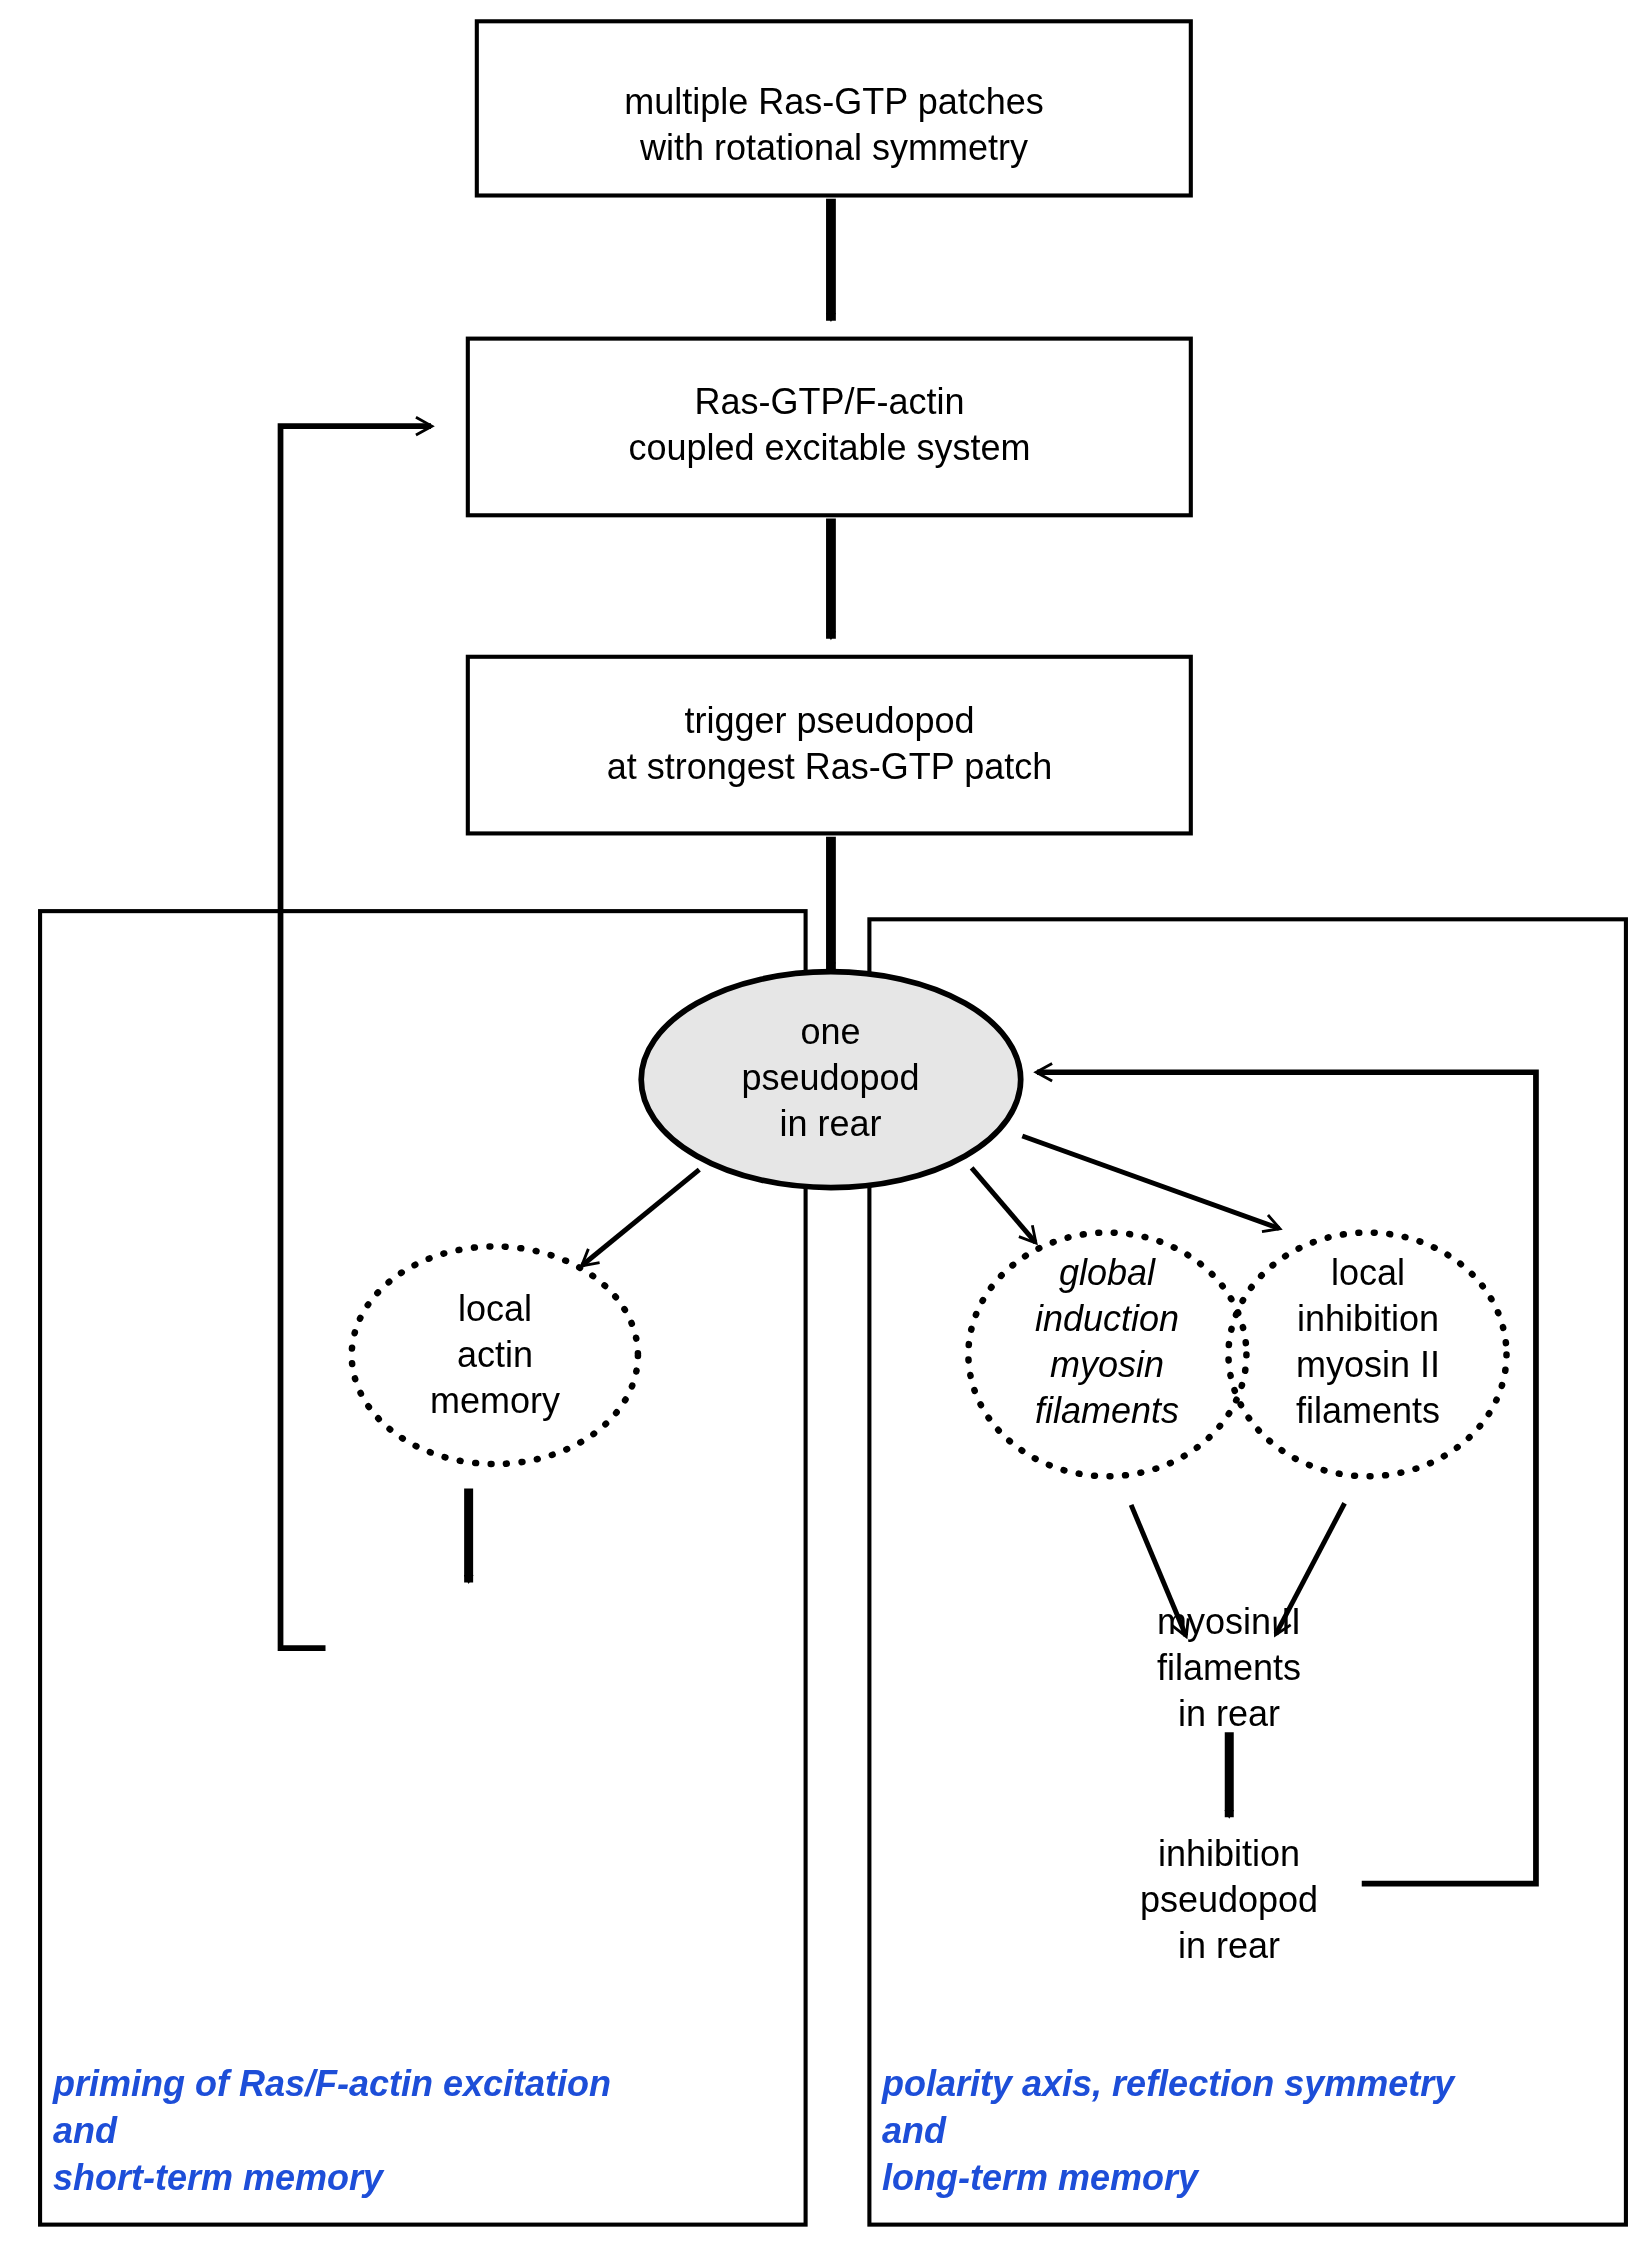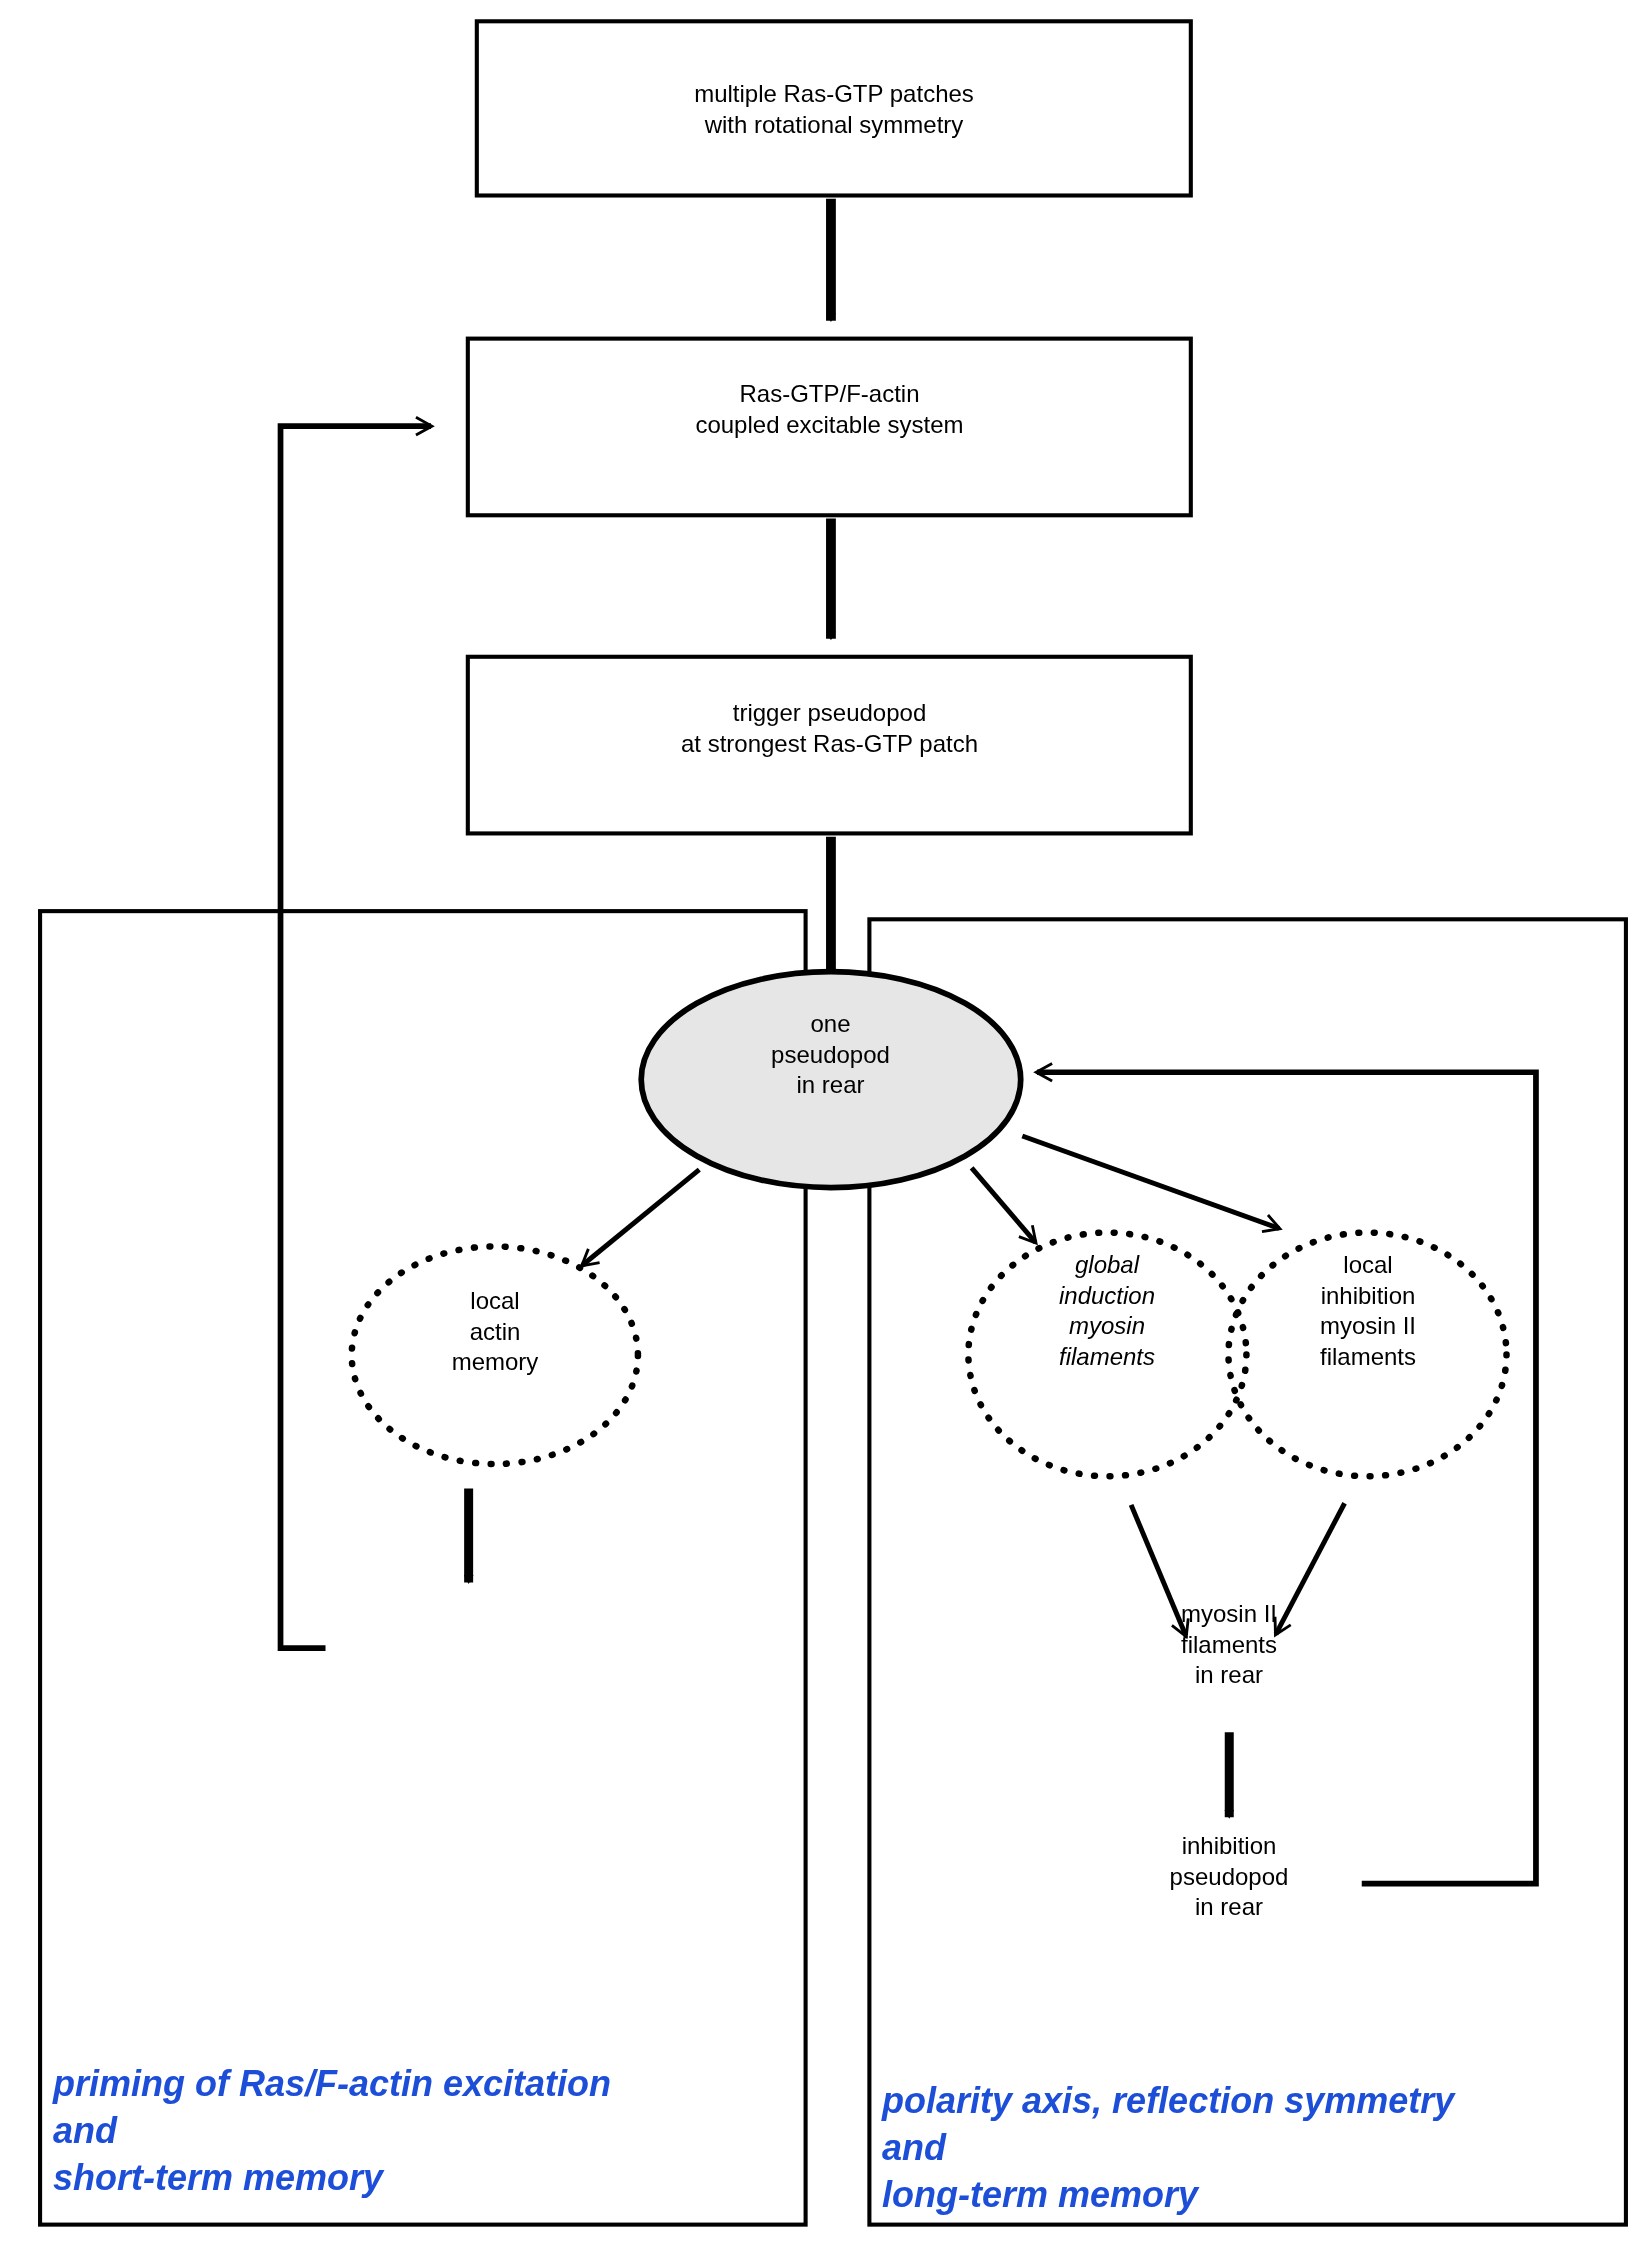--- a/index.html
+++ b/index.html
@@ -23,21 +23,21 @@
   svg.layer {
     position: absolute;
     left: 0; top: 0;
     width: 1648px;
     height: 2250px;
   }
   .node-text {
     position: absolute;
     text-align: center;
     font-family: "Liberation Sans", sans-serif;
-    font-size: 24px;
+    font-size: 36px;
     line-height: 1.28;
     color: #000000;
     white-space: pre-line;
     pointer-events: none;
   }
   .caption-text {
     position: absolute;
     text-align: left;
     font-family: "Liberation Sans", sans-serif;
     font-size: 36px;
@@ -129,18 +129,18 @@
 in rear</div>
 
   <div class="node-text" style="left:1090px; top:1831px; width:278px;">inhibition
 pseudopod
 in rear</div>
 
   <div class="caption-text" style="left:53px; top:2061px; width:736px;">priming of Ras/F-actin excitation
 and
 short-term memory</div>
 
-  <div class="caption-text" style="left:882px; top:2061px; width:732px;margin-top:17px;">polarity axis, reflection symmetry
+  <div class="caption-text" style="left:882px; top:2061px; width:732px;">polarity axis, reflection symmetry
 and
 long-term memory</div>
 
 </div>
 
 
 </body></html>

